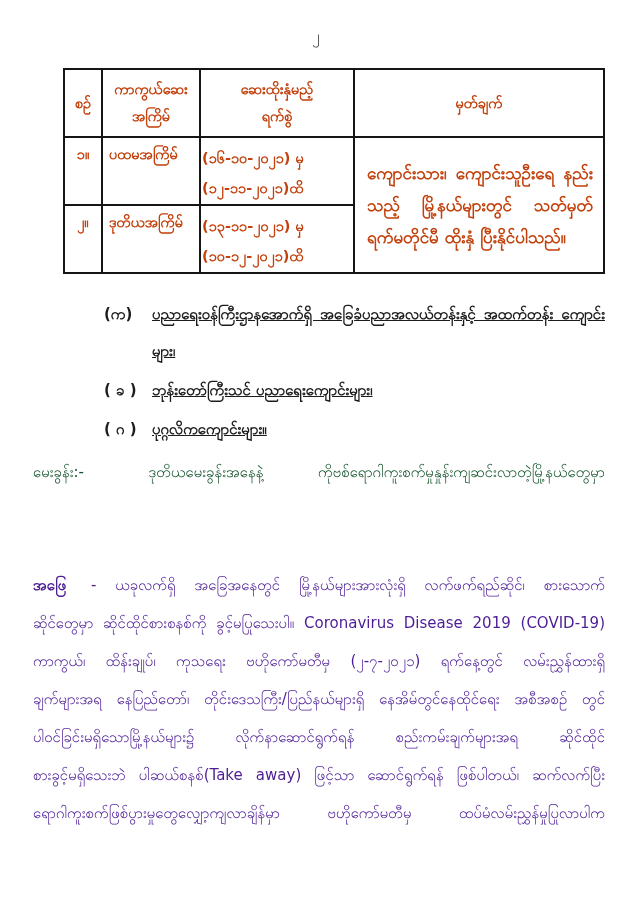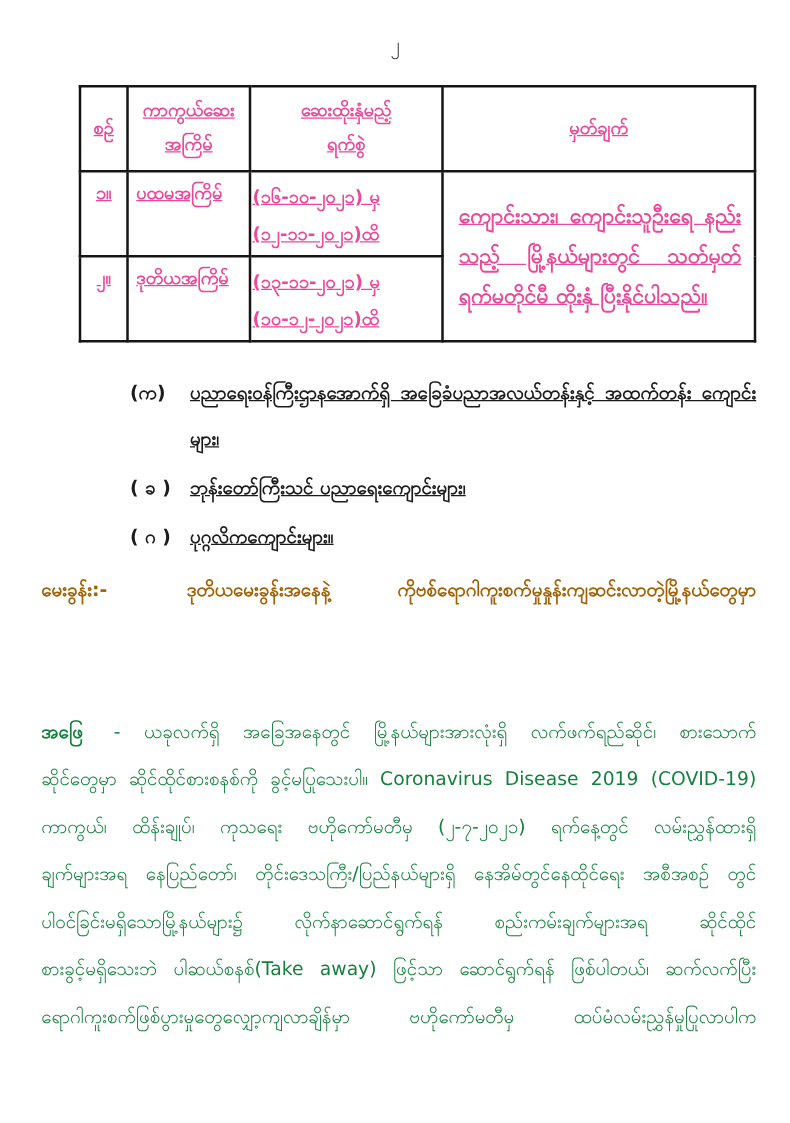--- a/index.html
+++ b/index.html
@@ -12,21 +12,21 @@
 
   .page-number {
     position:absolute; top:26px; left:0; right:0;
     text-align:center; font-size:15px; color:#2a2a2a;
   }
 
   
   .vax-table {
     position:absolute; left:63px; top:68px; width:540px;
     border-collapse:collapse; table-layout:fixed;
-    font-weight:bold; font-size:14.5px; color:#ec4899;text-decoration:underline;
+    font-weight:bold; font-size:14.5px; color:#c2410c;
   }
   .vax-table th, .vax-table td { border:2px solid #151515; overflow:hidden; }
   col.c1 { width:38px; }
   col.c2 { width:98px; }
   col.c3 { width:154px; }
   col.c4 { width:250px; }
   .vax-table th { height:62px; vertical-align:middle; text-align:center; padding:2px; }
   .vax-table th div { line-height:27px; }
   .vax-table tr.data-row { height:67px; }
   .cell-serial { text-align:center; vertical-align:top; padding-top:7px; }
@@ -43,31 +43,31 @@
     position:absolute; left:104px; top:296px; width:501px;
     font-weight:bold; font-size:15px; color:#1c1c1c;
   }
   .list-item { display:flex; align-items:flex-start; margin-bottom:2px; }
   .item-label { flex:0 0 48px; line-height:37px; }
   .item-text  { flex:1 1 auto; text-align:justify; line-height:37px;text-decoration:underline; }
 
   
   .question-block {
     position:absolute; left:33px; top:452px; width:572px;
-    font-weight:bold; font-size:15px; color:#a16207;
+    font-weight:normal; font-size:15px; color:#14532d;
   }
   .q-line { height:41px; line-height:41px; white-space:nowrap; }
   .q-line.wrapok { white-space:normal; }
   .just { text-align:justify; text-align-last:justify; -moz-text-align-last:justify; white-space:normal; }
   .q-label { padding-right:10px; }
 
   
   .answer-block {
     position:absolute; left:33px; top:566px; width:572px;
-    font-size:15px; color:#15803d;
+    font-size:15px; color:#4c1d95;
   }
   .a-line { height:38px; line-height:38px; }
   .a-label { font-weight:bold; padding-right:6px; }
 </style>
 </head>
 <body>
 
 <div class="page">
 
   <div class="page-number">၂</div>

